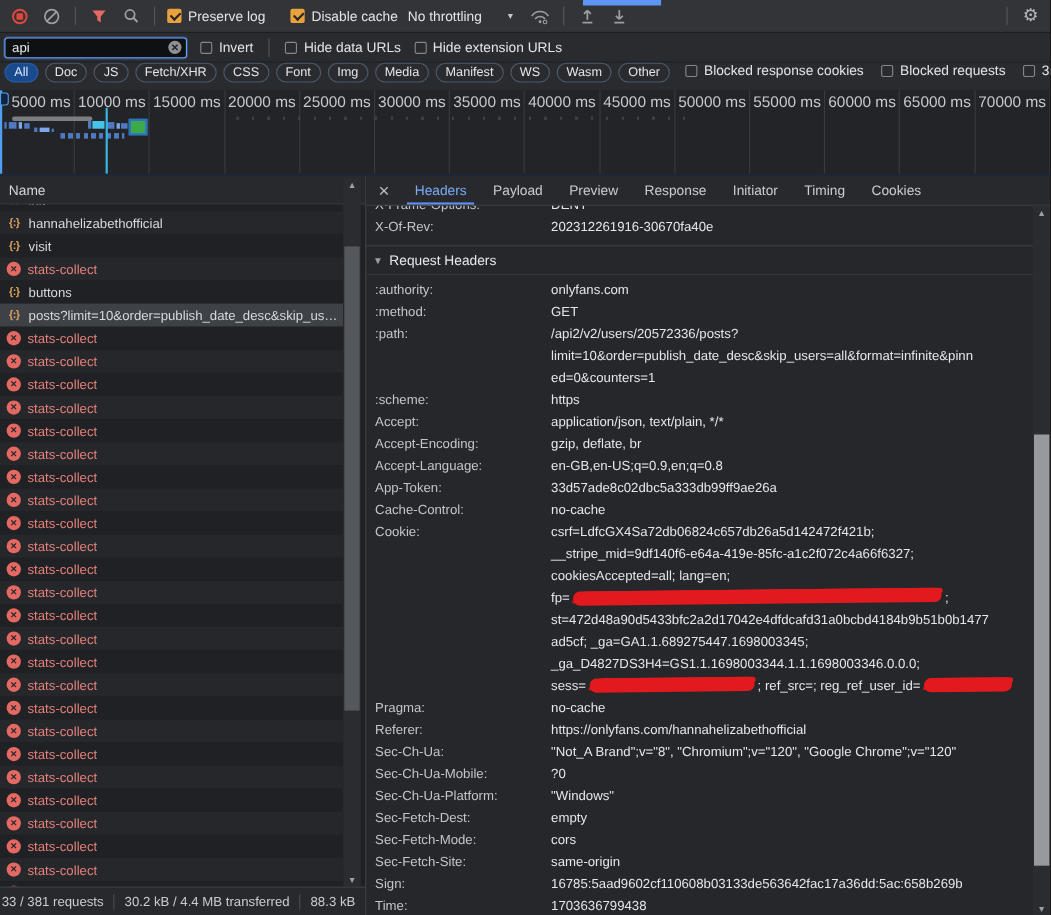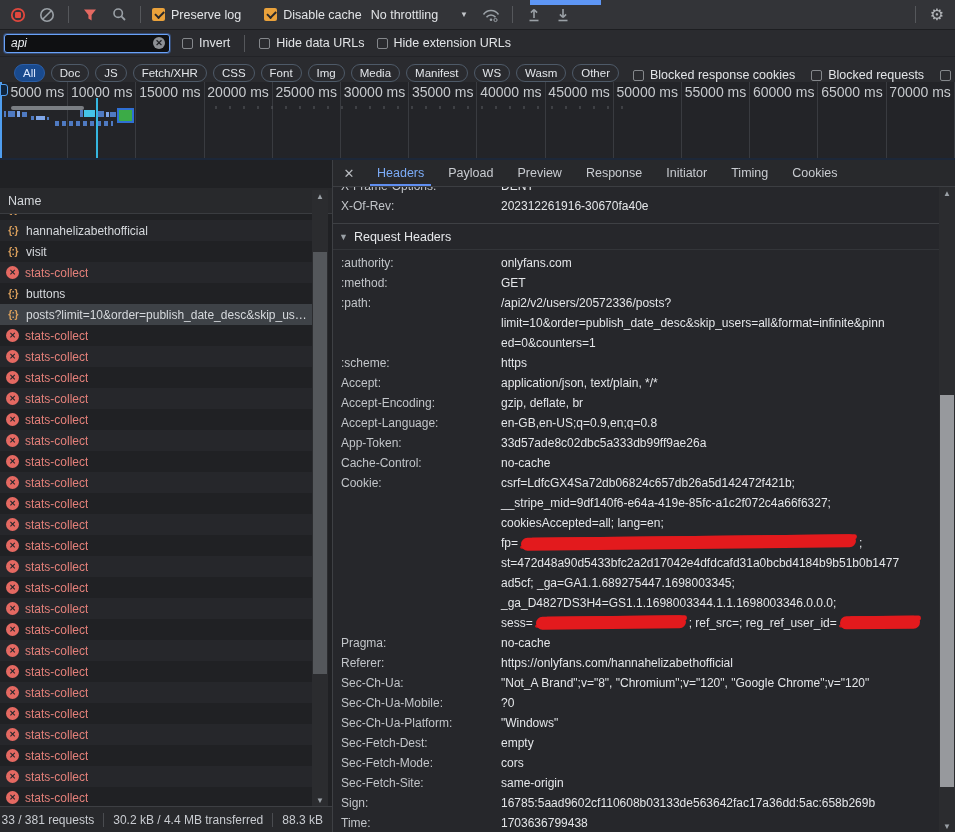--- a/index.html
+++ b/index.html
@@ -25,47 +25,47 @@
   .spacer{flex:1;}
   .top-strip{position:absolute;left:530px;top:0;width:71px;height:5px;background:#5e96f5;z-index:6;}
   .gear{font-size:16px;color:#b3b6ba;line-height:1;}
 
   
   .row-filter{position:absolute;top:30px;left:0;right:0;height:26px;background:#2a2b2f;
     display:flex;align-items:center;padding:0 4px;gap:12px;}
   .searchbox{display:flex;align-items:center;width:166px;height:19px;background:#0f1012;
     border:1px solid #6aa2f8;border-radius:3px;padding:0 4px;box-shadow:0 0 0 1px rgba(80,140,245,.35);}
   .searchbox input{flex:1;min-width:0;background:transparent;border:none;outline:none;color:#e8eaed;
-    font-size:12px;font-family:inherit;padding:0 2px;font-style:italic;}
+    font-size:12px;font-family:inherit;padding:0 2px;}
   .clear-x{width:12px;height:12px;border-radius:50%;background:#8d9094;color:#202124;font-size:9px;
     font-weight:bold;display:flex;align-items:center;justify-content:center;flex:none;cursor:pointer;line-height:1;}
 
   
   .row-pills{position:absolute;top:56px;left:0;right:0;height:26px;background:#2a2b2f;
-    border-top:1px solid #222327;display:flex;align-items:flex-end;padding:0 14px;gap:6px;}
+    border-top:1px solid #222327;display:flex;align-items:flex-start;padding:0 4px;gap:6px;}
   .pill{border:1px solid #4e5a68;border-radius:10px;padding:1px 8px;font-size:11.5px;color:#e2e5e9;
     line-height:14px;white-space:nowrap;cursor:pointer;flex:none;}
   .pill.active{background:#194a8e;border-color:#2b5ea6;color:#d9e7ff;}
   #pill-checks{display:flex;align-items:center;gap:16px;margin-left:8px;}
 
   
   .overview{position:absolute;top:82px;left:0;right:0;height:78px;background:#232428;
     border-bottom:2px solid #1c2739;overflow:hidden;cursor:col-resize;}
   .ticks{position:absolute;inset:0;display:flex;}
   .tick{flex:none;width:68.21px;height:100%;border-right:1px solid #393b40;font-size:14px;
     color:#c6c9cd;text-align:right;padding:2px 3px 0 0;}
   .wf{position:absolute;}
   .wf-dots{position:absolute;left:215px;top:24px;width:408px;height:3px;opacity:.55;
     background:repeating-linear-gradient(90deg,#55575c 0 2px,transparent 2px 14px);}
   .wf-dash{position:absolute;left:55px;top:39px;width:58px;height:5px;
     background:repeating-linear-gradient(90deg,#4f7ac2 0 4px,transparent 4px 7px);}
   .red-underline{position:absolute;left:0;bottom:-2px;width:65px;height:2px;background:#c23131;}
 
   
-  .list-panel{position:absolute;top:160px;left:0;width:332px;bottom:0;background:#202124;margin-top:28px;}
+  .list-panel{position:absolute;top:160px;left:0;width:332px;bottom:0;background:#202124;}
   .name-header{height:26px;background:#28292c;border-bottom:1px solid #3a3c40;color:#d3d6da;
     display:flex;align-items:center;padding-left:8px;font-size:12.5px;}
   .rows{position:absolute;top:26px;left:0;width:312px;bottom:26px;overflow:hidden;}
   .row{height:21px;display:flex;align-items:center;gap:6px;padding:0 4px 0 6px;font-size:12px;
     color:#d6d9dd;white-space:nowrap;cursor:pointer;}
   .row:nth-child(odd){background:#202124;}
   .row:nth-child(even){background:#26272b;}
   .row.cut{margin-top:-15px;}
   .row.selected{background:#3e4247;}
   .row.failed{color:#e4807a;}

